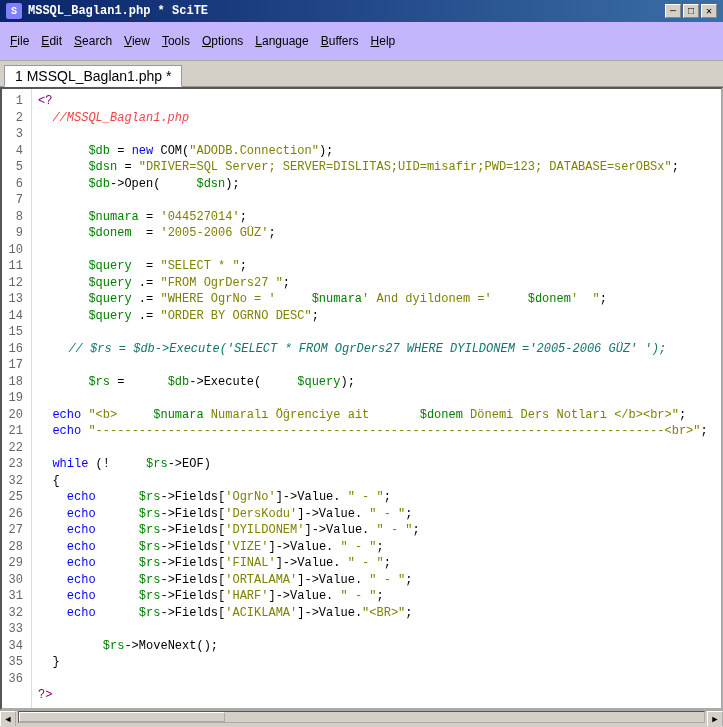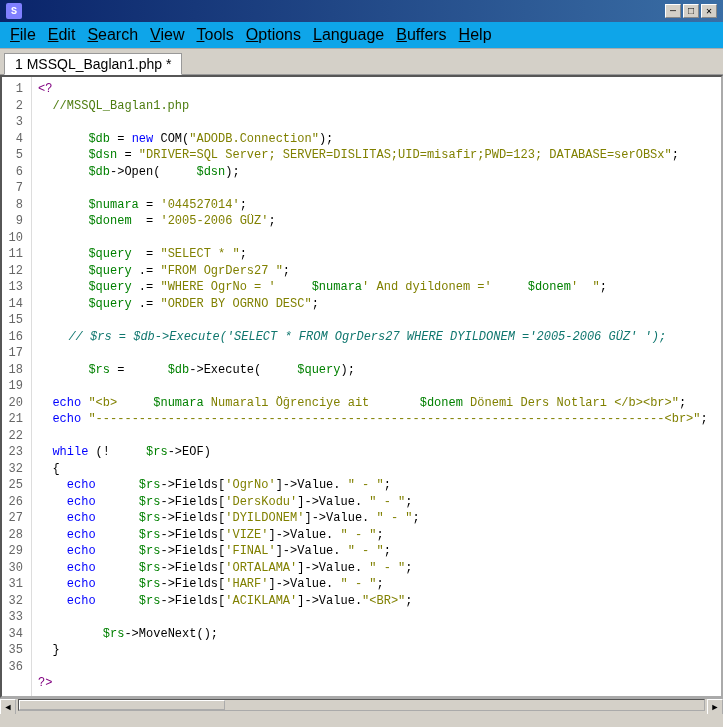--- a/index.html
+++ b/index.html
@@ -39,26 +39,26 @@
       border: 1px solid #888;
       border-top-color: #fff;
       border-left-color: #fff;
       cursor: pointer;
       display: flex; align-items: center; justify-content: center;
       font-size: 10px; color: black;
       font-family: 'Courier New', monospace;
     }
 
     .menu-bar {
-      background: #0ea5e9;
+      background: #c4b5fd;
       display: flex;
       gap: 0;
-      padding: 2px 4px;
+      padding: 10px 4px;
       border-bottom: 1px solid #aaa;
-      font-size: 16px;
+      font-size: 12px;
       font-family: Arial, sans-serif;
     }
     .menu-item {
       padding: 2px 6px;
       cursor: pointer;
       color: black;
     }
     .menu-item .underline { text-decoration: underline; }
 
     .tab-bar {
@@ -121,21 +121,21 @@
       line-height: 16.5px;
       white-space: pre;
       font-family: 'Courier New', Courier, monospace;
       color: black;
     }
 
     
     .kw { color: #0000ff; } 
     .var { color: #008000; margin-left: 36px; } 
     .str { color: #808000; } 
-    .comment { color: #4d7c0f; }
+    .comment { color: #ef4444; font-style: italic; }
     .comment2 { color: #0f766e; font-style: italic; margin-left: 16px; }
     .phptag { color: #800080; }
     .scrollbar-track {
       flex: 1;
       height: 12px;
       background: #d4d0c8;
       border: 1px inset #aaa;
       margin: 0 2px;
       position: relative;
     }
@@ -148,20 +148,21 @@
       background: #d4d0c8;
       border: 1px outset #fff;
     }
   </style>
 </head>
 <body>
 
 <div class="title-bar">
   <div class="title-bar-left">
     <div class="title-bar-icon">S</div>
+    <span>MSSQL_Baglan1.php * SciTE</span>
   </div>
   <div class="title-bar-buttons">
     <button class="title-btn" title="Minimize">─</button>
     <button class="title-btn" title="Maximize">□</button>
     <button class="title-btn" title="Close">✕</button>
   </div>
 </div>
 
 <div class="menu-bar">
   <span class="menu-item"><span class="underline">F</span>ile</span>

